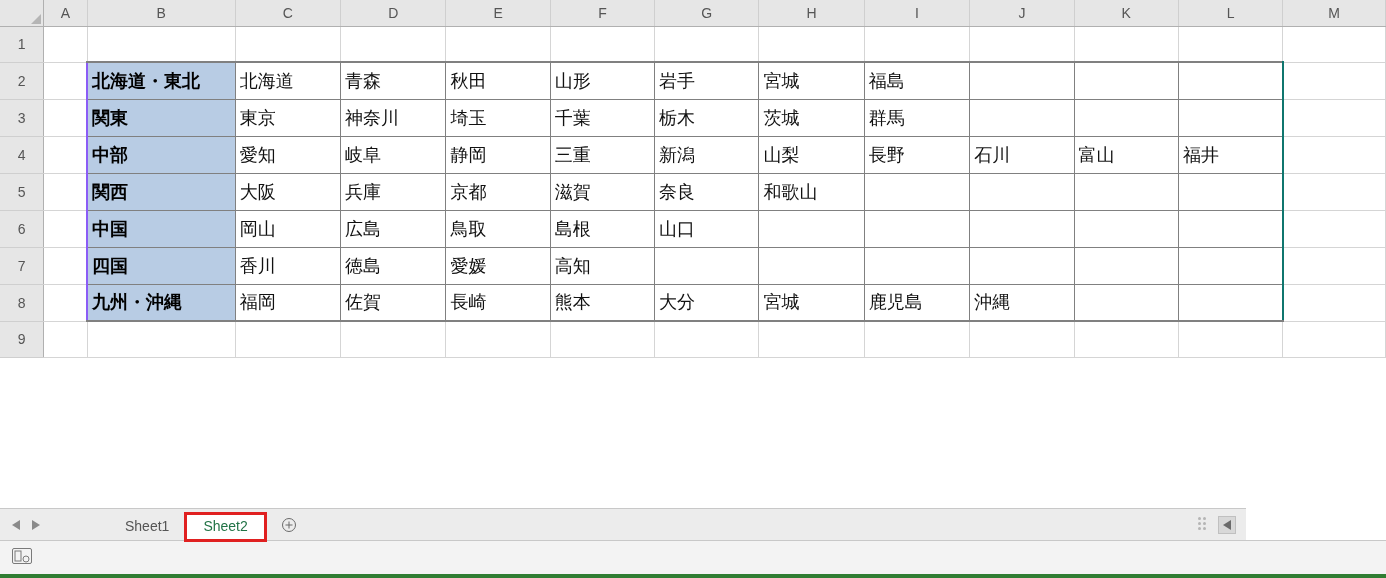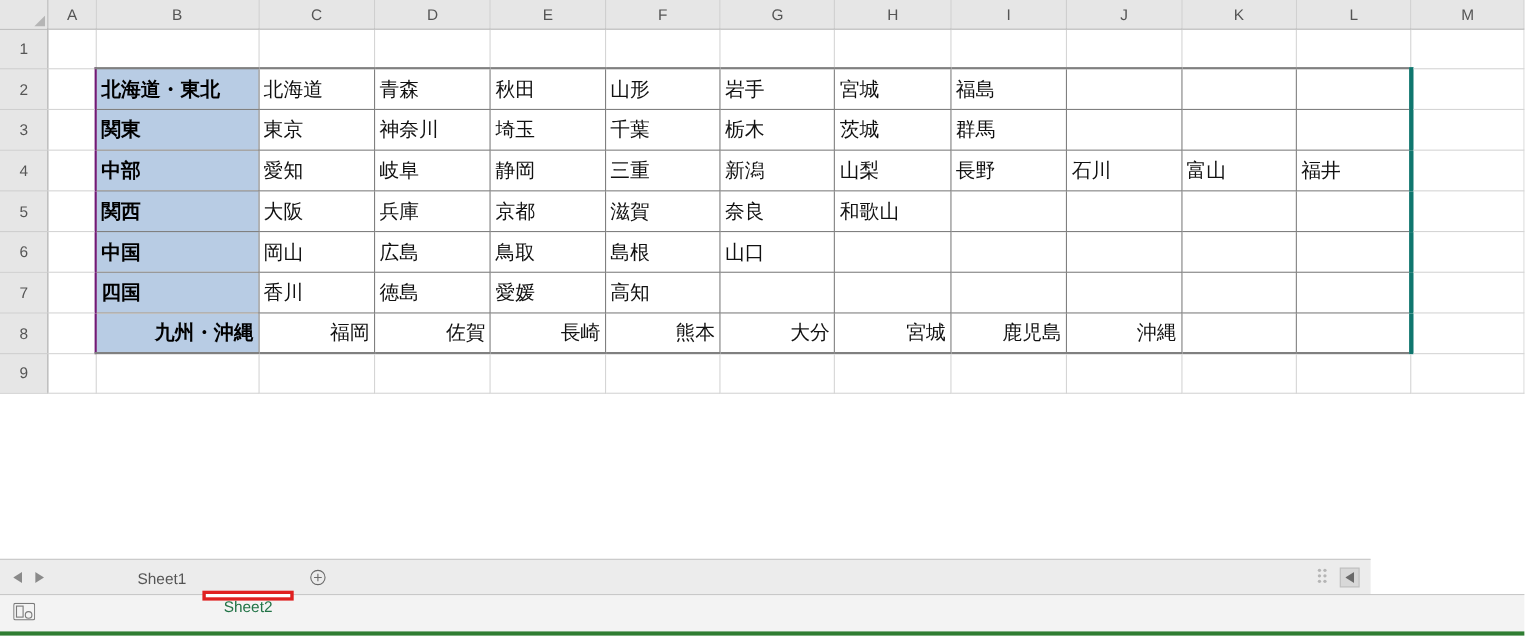--- a/index.html
+++ b/index.html
@@ -84,23 +84,23 @@
     font-size: 18px;
     color: #000;
   }
   td.dc {
     background: #ffffff;
     font-size: 18px;
     color: #111;
   }
   
   tr.r2 td.tbl { border-top: 2px solid #808080; }
-  tr.r8 td.tbl { border-bottom: 2px solid #808080; text-align: right; }
-  td.first-tbl { border-left: 2px solid #701a75; }
-  td.last-tbl { border-right: 4px solid #0f766e; }
+  tr.r8 td.tbl { border-bottom: 2px solid #808080; }
+  td.first-tbl { border-left: 2px solid #8b5cf6; }
+  td.last-tbl { border-right: 2px solid #0f766e; }
 
   
   .tabbar {
     position: absolute;
     left: 0; top: 508px;
     width: 1246px; height: 32px;
     background: #ececec;
     border-top: 1px solid #c8c8c8;
     display: flex;
     align-items: center;
@@ -131,21 +131,20 @@
     background: transparent;
     position: relative;
     cursor: default;
   }
   .tab.active {
     background: #fff;
     color: #217346;
     border: 1px solid #a7a7a7;
     border-bottom: 1px solid #fff;
     z-index: 2;
-    margin-top: 25px;
   }
   .tab.highlighted {
     outline: 3px solid #e02020;
     outline-offset: -1px;
     z-index: 3;
   }
   .addsheet {
     margin-left: 14px;
     width: 20px; height: 20px;
     display: flex; align-items: center; justify-content: center;

